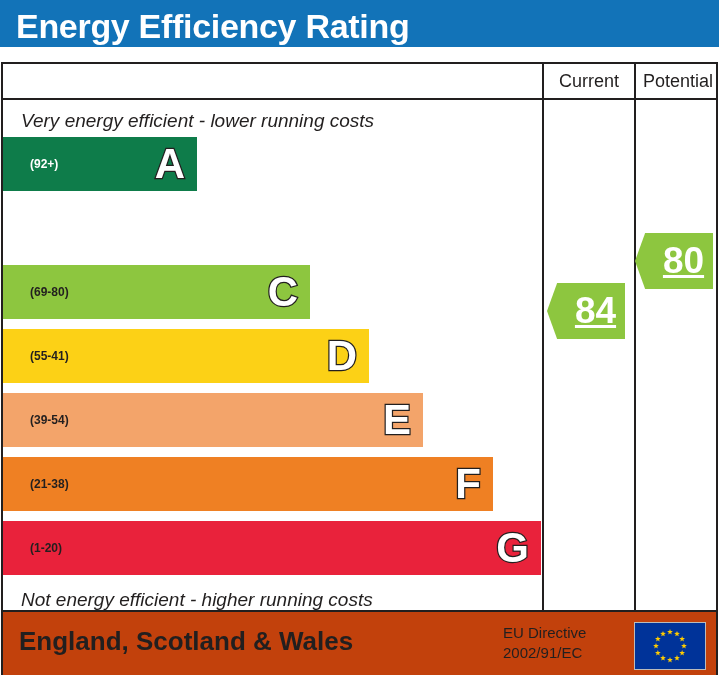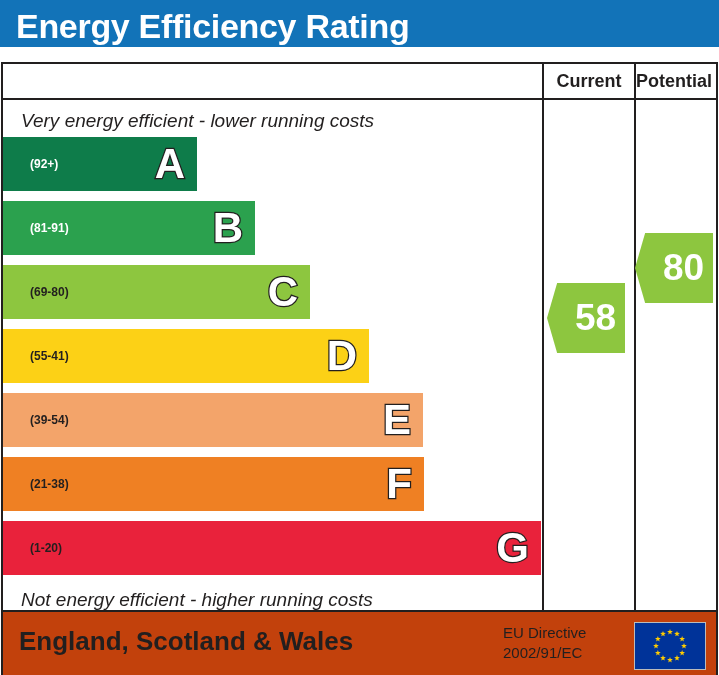--- a/index.html
+++ b/index.html
@@ -59,27 +59,27 @@
     height: 546px;
     background: #221f1f;
   }
   .col-div.c1 { left: 539px; }
   .col-div.c2 { left: 631px; }
 
   .col-head {
     position: absolute;
     top: 7px;
     font-size: 18px;
-    font-weight: bold;
+    font-weight: normal;
     color: #221f1f;
     text-align: center;
     white-space: nowrap;
   }
   .col-head.current   { left: 541px; width: 90px; }
-  .col-head.potential { left: 633px; width: 68px; }
+  .col-head.potential { left: 633px; width: 84px; }
 
   
   .caption {
     position: absolute;
     left: 18px;
     font-size: 19px;
     font-style: italic;
     color: #221f1f;
     white-space: nowrap;
   }
@@ -111,32 +111,33 @@
     font-weight: bold;
     line-height: 1;
     color: #ffffff;
     -webkit-text-stroke: 2.5px #221f1f;
     paint-order: stroke fill;
   }
 
   
   .rating {
     position: absolute;
-    height: 70px;
+    height: 56px;
     background: #8dc63f;
     -webkit-clip-path: polygon(0% 50%, 13% 0%, 100% 0%, 100% 100%, 13% 100%);
     clip-path: polygon(0% 50%, 13% 0%, 100% 0%, 100% 100%, 13% 100%);
     color: #ffffff;
     font-size: 37px;
     font-weight: bold;
     display: flex;
     align-items: center;
     justify-content: center;
     padding-left: 19px;
     box-sizing: border-box;
+    text-decoration: underline;
   }
   .rating.current   { left: 547px; top: 283px; width: 78px; }
   .rating.potential { left: 635px; top: 233px; width: 78px; }
 
   
   .footer {
     position: absolute;
     left: 1px; top: 612px;
     width: 717px; height: 79px;
     border: 2px solid #221f1f;
@@ -189,48 +190,44 @@
     <div class="col-head current">Current</div>
     <div class="col-head potential">Potential</div>
 
     <div class="caption bottom">Not energy efficient - higher running costs</div>
     <div class="caption top">Very energy efficient - lower running costs</div>
 
     <div class="band" style="top: 73px; width: 194px; background: rgb(14, 124, 74);">
       <span class="band-range" style="color: rgb(255, 255, 255);">(92+)</span>
       <span class="band-letter">A</span>
     </div>
-    <div class="band" style="top: 137px; width: 252px; background: rgb(43, 161, 78);">
-      <span class="band-range" style="color: rgb(255, 255, 255);">(81-91)</span>
-      <span class="band-letter">B</span>
-    </div>
     <div class="band" style="top: 201px; width: 307px; background: rgb(141, 198, 63);">
       <span class="band-range" style="color: rgb(34, 31, 31);">(69-80)</span>
       <span class="band-letter">C</span>
     </div>
     <div class="band" style="top: 265px; width: 366px; background: rgb(252, 209, 22);">
       <span class="band-range" style="color: rgb(34, 31, 31);">(55-41)</span>
       <span class="band-letter">D</span>
     </div>
     <div class="band" style="top: 329px; width: 420px; background: rgb(243, 164, 106); padding-left: 40px;">
       <span class="band-range" style="color: rgb(34, 31, 31);">(39-54)</span>
       <span class="band-letter">E</span>
     </div>
-    <div class="band" style="top: 393px; width: 421px; background: rgb(239, 128, 35);">
+    <div class="band" style="top: 393px; width: 490px; background: rgb(239, 128, 35);">
       <span class="band-range" style="color: rgb(34, 31, 31);">(21-38)</span>
       <span class="band-letter">F</span>
     </div>
     <div class="band" style="top: 457px; width: 538px; background: rgb(233, 34, 59);">
       <span class="band-range" style="color: rgb(34, 31, 31);">(1-20)</span>
       <span class="band-letter">G</span>
     </div>
 
   </div>
 
-  <div class="rating current" style="background: rgb(141, 198, 63);">58</div>
+  <div class="rating current" style="background: rgb(141, 198, 63);">84</div>
   <div class="rating potential" style="background: rgb(141, 198, 63);">80</div>
 
   <div class="footer">
     <div class="footer-region">England, Scotland &amp; Wales</div>
     <div class="footer-directive">
       <div>EU Directive</div>
       <div>2002/91/EC</div>
     </div>
   </div>
 

